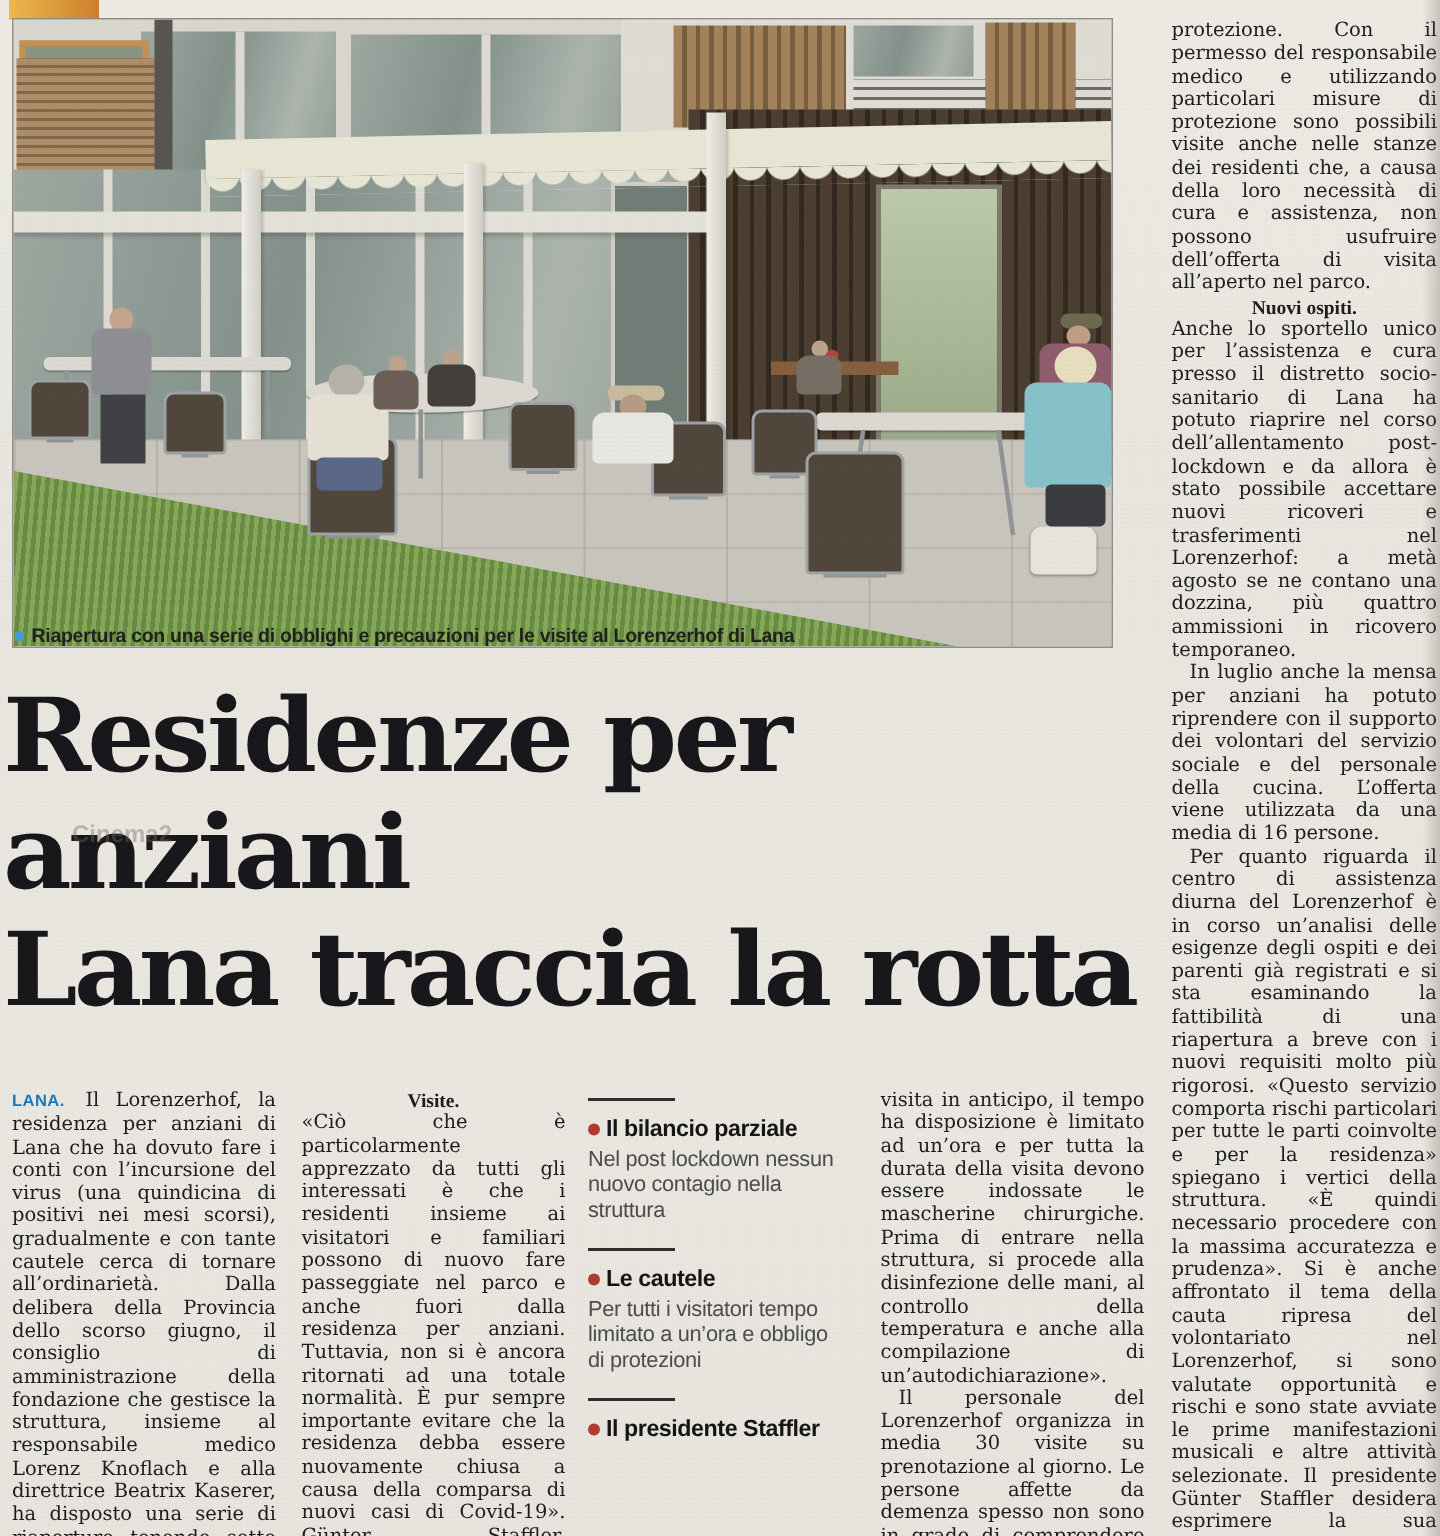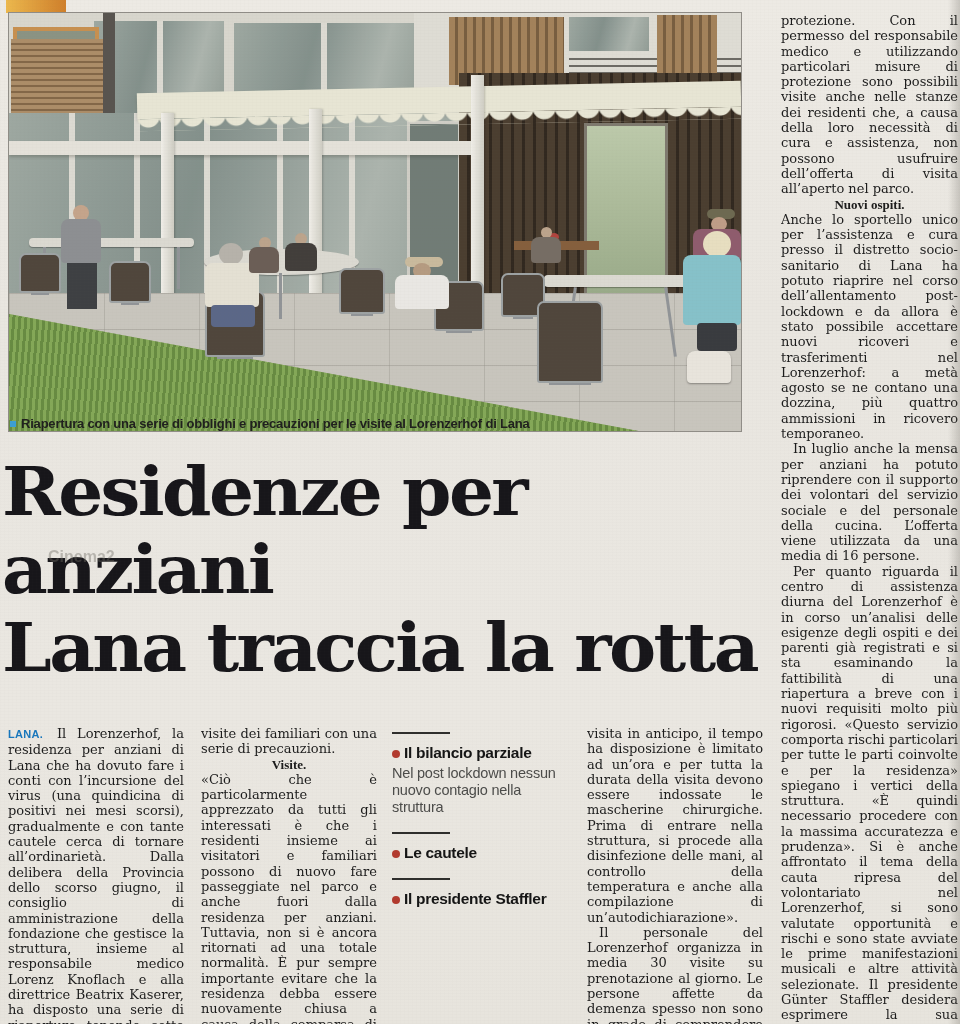--- a/index.html
+++ b/index.html
@@ -185,34 +185,34 @@
   </div>
 
   <div class="abs ghost">Cinema2</div>
 
 
   <div class="abs col c1">
     <p><span class="dateline">LANA.</span><span> Il Lorenzerhof, la residenza per anziani di Lana che ha dovuto fare i conti con l’incursione del virus (una quindicina di positivi nei mesi scorsi), gradualmente e con tante cautele cerca di tornare all’ordinarietà. Dalla delibera della Provincia dello scorso giugno, il consiglio di amministrazione della fondazione che gestisce la struttura, insieme al responsabile medico Lorenz Knoflach e alla direttrice Beatrix Kaserer, ha disposto una serie di riaperture tenendo sotto la lente i rischi: via via sono tornate a disposizione la mensa e il bar interno, è ripresa l’accettazione di ospiti, e dopo l’esperienza nei container sono ricominciate le</span></p>
   </div>
 
   <div class="abs col c2">
-    <p>visite dei familiari con una serie di precauzioni.</p>
     <p class="bh">Visite.</p>
     <p>«Ciò che è particolarmente apprezzato da tutti gli interessati è che i residenti insieme ai visitatori e familiari possono di nuovo fare passeggiate nel parco e anche fuori dalla residenza per anziani. Tuttavia, non si è ancora ritornati ad una totale normalità. È pur sempre importante evitare che la residenza debba essere nuovamente chiusa a causa della comparsa di nuovi casi di Covid-19». Günter Staffler, presidente della fondazione, ha tracciato il punto. «I visitatori devono fissare l’appuntamento per la</p>
   </div>
 
   <div class="abs c3">
     <div class="pq">
       <div class="pq-rule"></div>
       <div class="pq-h"><span class="pq-dot"></span><span>Il bilancio parziale</span></div>
       <div class="pq-t">Nel post lockdown nessun nuovo contagio nella struttura</div>
     </div>
     <div class="pq">
       <div class="pq-rule"></div>
       <div class="pq-h"><span class="pq-dot"></span><span>Le cautele</span></div>
+      <div class="pq-t">Per tutti i visitatori tempo limitato a un’ora e obbligo di protezioni</div>
     </div>
     <div class="pq">
       <div class="pq-rule"></div>
       <div class="pq-h"><span class="pq-dot"></span><span>Il presidente Staffler</span></div>
     </div>
   </div>
 
   <div class="abs col c4">
     <p>visita in anticipo, il tempo ha disposizione è limitato ad un’ora e per tutta la durata della visita devono essere indossate le mascherine chirurgiche. Prima di entrare nella struttura, si procede alla disinfezione delle mani, al controllo della temperatura e anche alla compilazione di un’autodichiarazione».</p>
     <p class="ind">Il personale del Lorenzerhof organizza in media 30 visite su prenotazione al giorno. Le persone affette da demenza spesso non sono in grado di comprendere il significato e quindi di mantenere la distanza fisica. Per questo motivo è previsto un giardino loro dedicato e i visitatori vengono dotati di adeguati dispositivi di</p>

